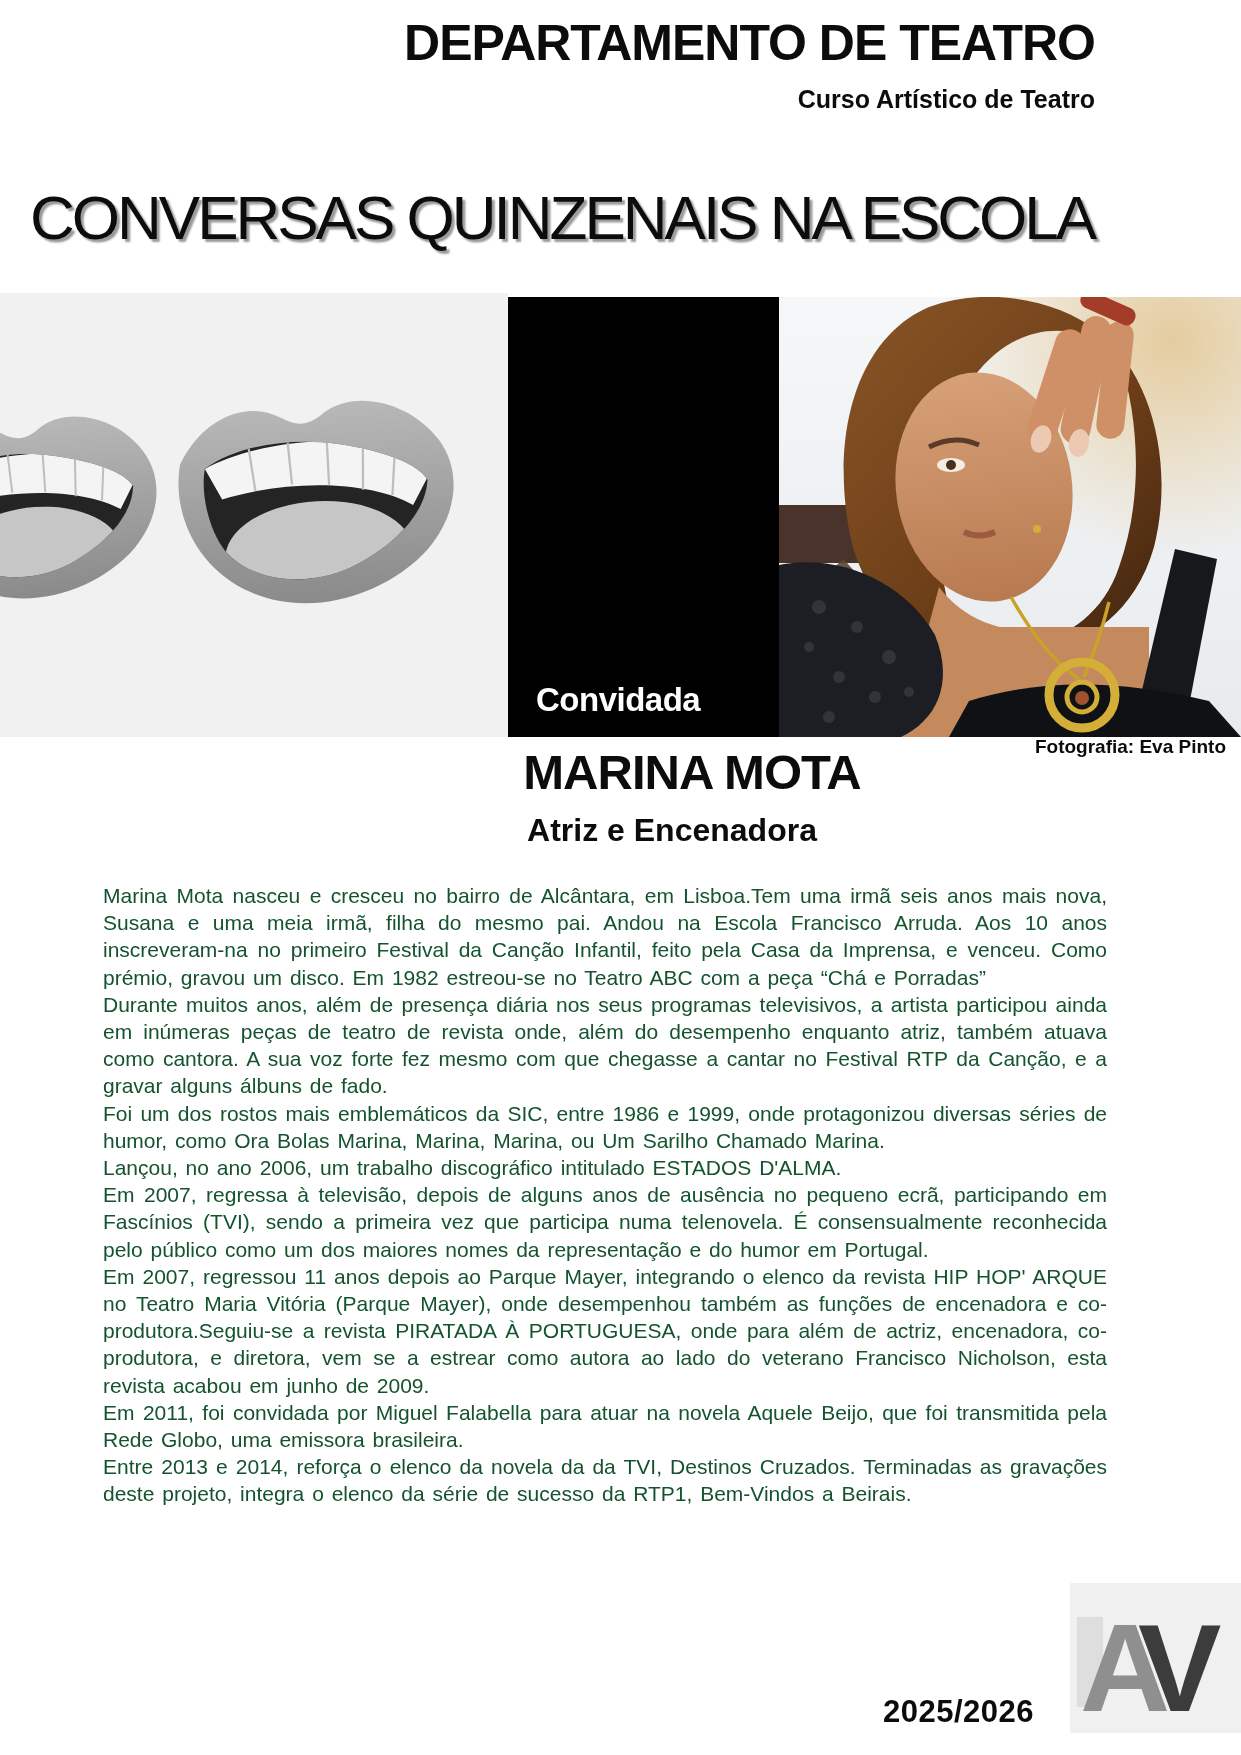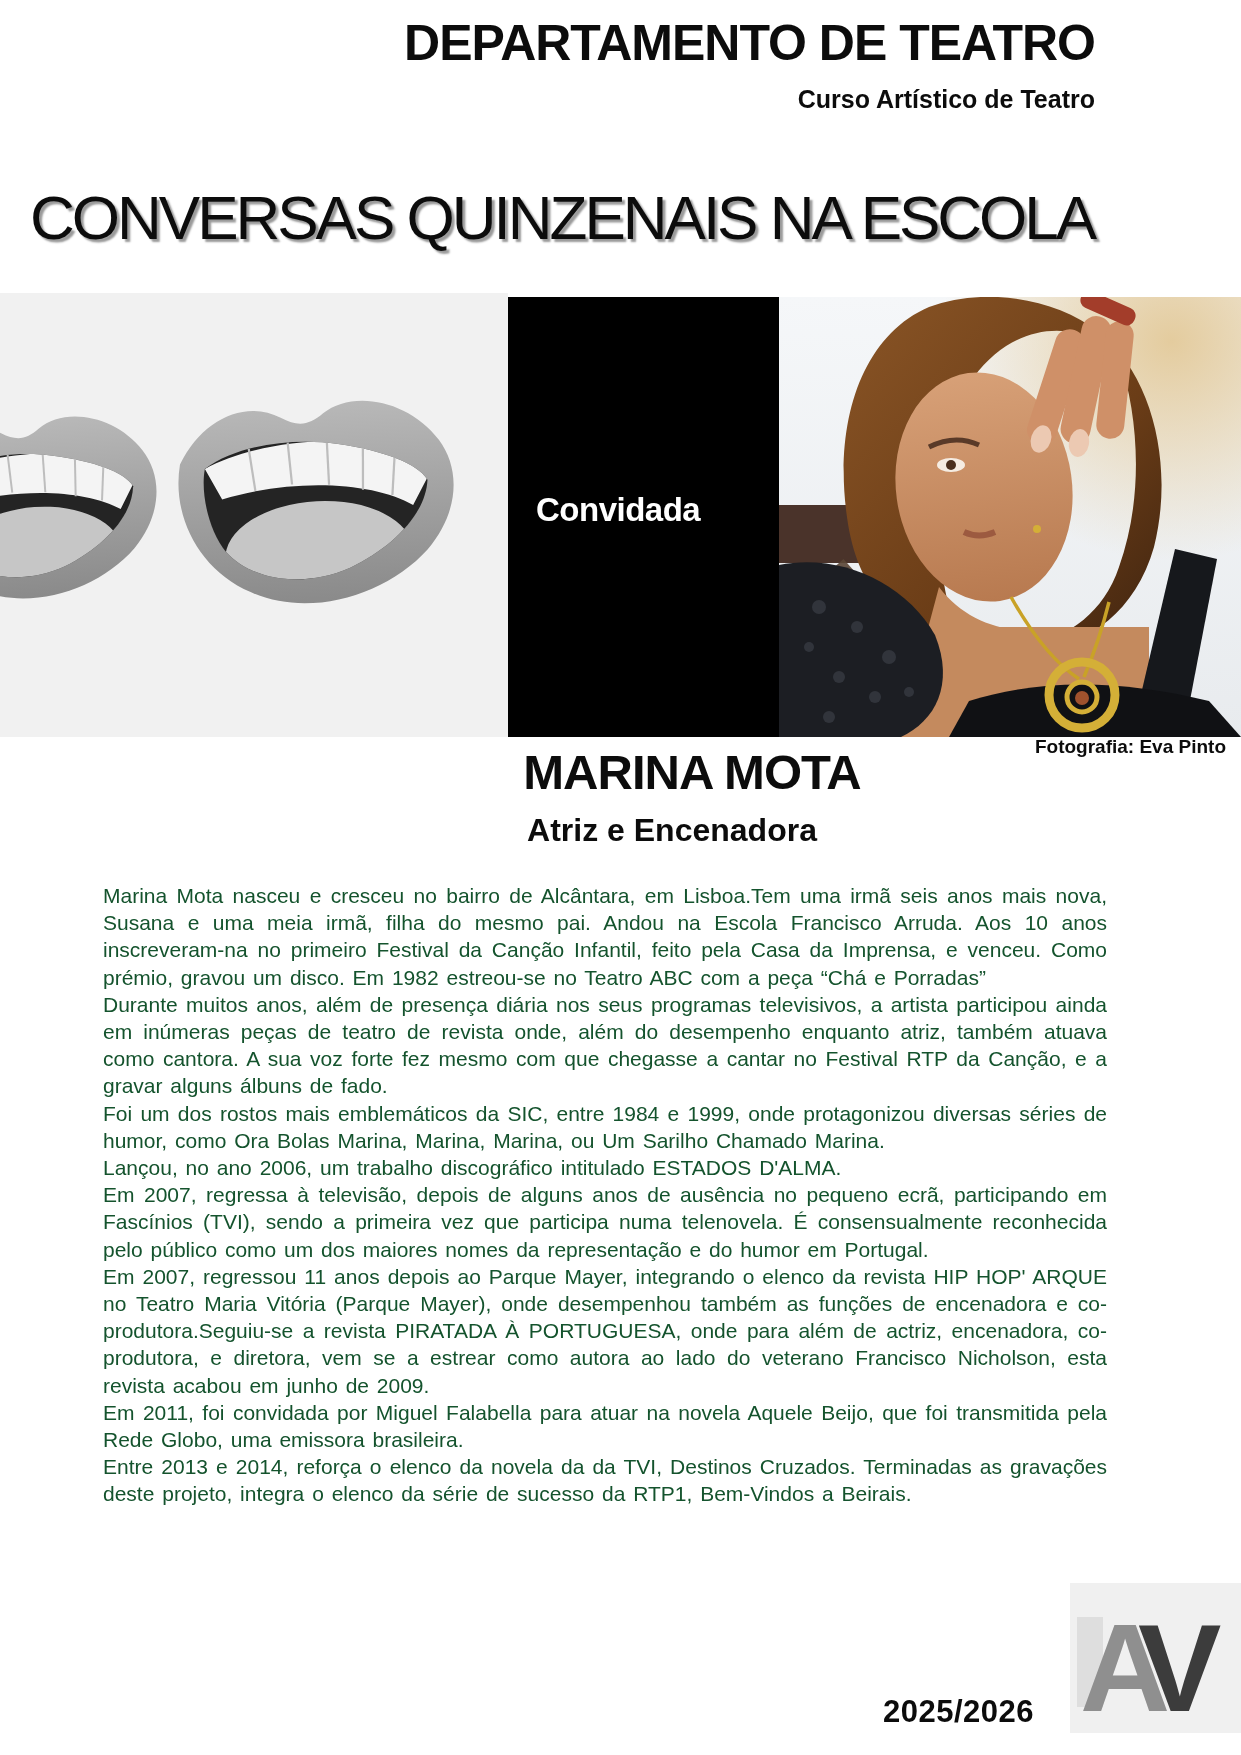--- a/index.html
+++ b/index.html
@@ -13,21 +13,21 @@
 
   
   .main-title{position:absolute;left:30px;top:182px;font-size:62px;font-weight:400;
     letter-spacing:-3px;color:#0c0c0c;white-space:nowrap;
     text-shadow:3px 3px 2px #9a9a9a;}
 
   
   .band{position:absolute;left:0;top:293px;width:1241px;height:444px;}
   .mouths{position:absolute;left:0;top:0;width:508px;height:444px;}
   .guest-block{position:absolute;left:508px;top:4px;width:271px;height:440px;background:#000000;
-    display:flex;align-items:center;box-sizing:border-box;padding:4px 0 18px 28px;}
+    display:flex;align-items:flex-end;box-sizing:border-box;padding:4px 0 18px 28px;}
   .guest-label{color:#ffffff;font-size:33px;font-weight:700;letter-spacing:-0.5px;}
   .photo{position:absolute;left:779px;top:4px;width:462px;height:440px;}
 
   .photo-credit{position:absolute;top:736px;right:15px;font-size:19px;font-weight:700;color:#0c0c0c;}
 
   .guest-name{position:absolute;top:744px;left:692px;transform:translateX(-50%);
     font-size:49px;font-weight:800;letter-spacing:-1px;color:#0c0c0c;white-space:nowrap;}
   .guest-role{position:absolute;top:812px;left:672px;transform:translateX(-50%);
     font-size:32px;font-weight:700;color:#0c0c0c;white-space:nowrap;}
 
@@ -172,21 +172,21 @@
   </div>
 
   <div class="photo-credit">Fotografia: Eva Pinto</div>
 
   <div class="guest-name">MARINA MOTA</div>
   <div class="guest-role">Atriz e Encenadora</div>
 
   <div class="bio">
     <p>Marina Mota nasceu e cresceu no bairro de Alcântara, em Lisboa.Tem uma irmã seis anos mais nova, Susana e uma meia irmã, filha do mesmo pai. Andou na Escola Francisco Arruda. Aos 10 anos inscreveram-na no primeiro Festival da Canção Infantil, feito pela Casa da Imprensa, e venceu. Como prémio, gravou um disco. Em 1982 estreou-se no Teatro ABC com a peça “Chá e Porradas”</p>
     <p>Durante muitos anos, além de presença diária nos seus programas televisivos, a artista participou ainda em inúmeras peças de teatro de revista onde, além do desempenho enquanto atriz, também atuava como cantora. A sua voz forte fez mesmo com que chegasse a cantar no Festival RTP da Canção, e a gravar alguns álbuns de fado.</p>
-    <p>Foi um dos rostos mais emblemáticos da SIC, entre 1984 e 1999, onde protagonizou diversas séries de humor, como Ora Bolas Marina, Marina, Marina, ou Um Sarilho Chamado Marina.</p>
+    <p>Foi um dos rostos mais emblemáticos da SIC, entre 1986 e 1999, onde protagonizou diversas séries de humor, como Ora Bolas Marina, Marina, Marina, ou Um Sarilho Chamado Marina.</p>
     <p>Lançou, no ano 2006, um trabalho discográfico intitulado ESTADOS D'ALMA.</p>
     <p>Em 2007, regressa à televisão, depois de alguns anos de ausência no pequeno ecrã, participando em Fascínios (TVI), sendo a primeira vez que participa numa telenovela. É consensualmente reconhecida pelo público como um dos maiores nomes da representação e do humor em Portugal.</p>
     <p>Em 2007, regressou 11 anos depois ao Parque Mayer, integrando o elenco da revista HIP HOP' ARQUE no Teatro Maria Vitória (Parque Mayer), onde desempenhou também as funções de encenadora e co-produtora.Seguiu-se a revista PIRATADA À PORTUGUESA, onde para além de actriz, encenadora, co-produtora, e diretora, vem se a estrear como autora ao lado do veterano Francisco Nicholson, esta revista acabou em junho de 2009.</p>
     <p>Em 2011, foi convidada por Miguel Falabella para atuar na novela Aquele Beijo, que foi transmitida pela Rede Globo, uma emissora brasileira.</p>
     <p>Entre 2013 e 2014, reforça o elenco da novela da da TVI, Destinos Cruzados. Terminadas as gravações deste projeto, integra o elenco da série de sucesso da RTP1, Bem-Vindos a Beirais.</p>
   </div>
 
   <div class="school-year">2025/2026</div>
 
   <div class="av-logo">

